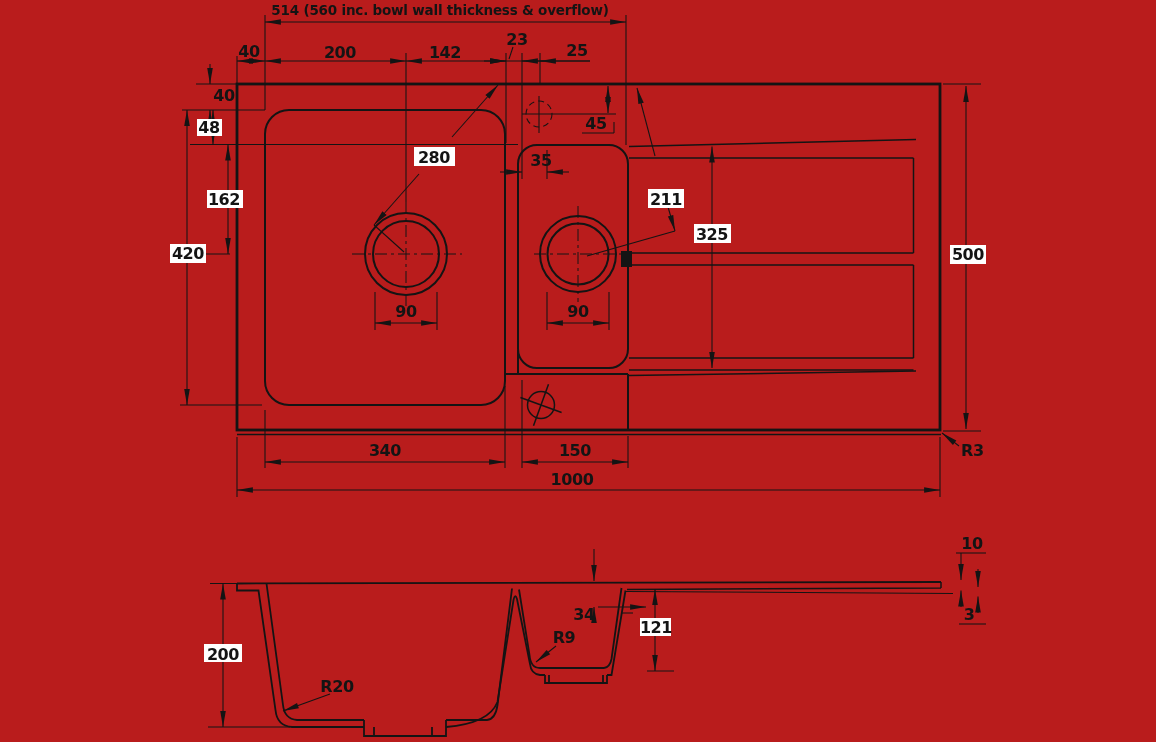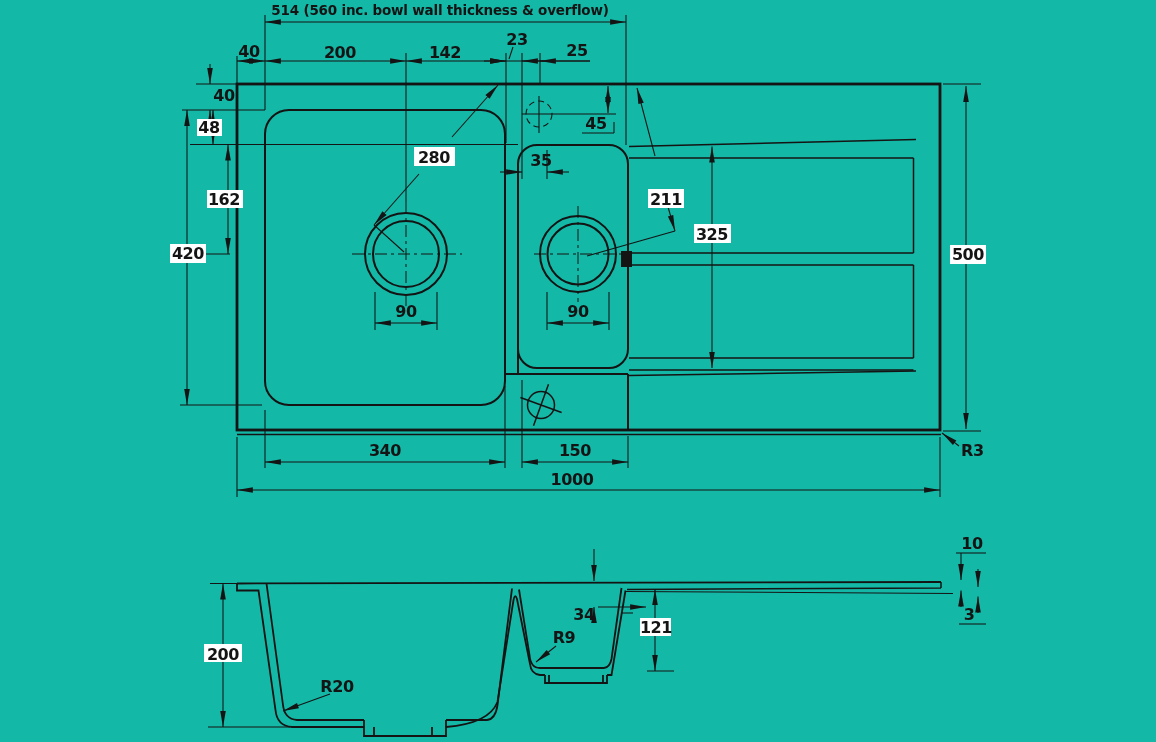--- a/index.html
+++ b/index.html
@@ -1,16 +1,16 @@
 <!DOCTYPE html>
 <html><head>
 <meta charset="utf-8">
 <style>
   html,body{margin:0;padding:0;background:#ffffff;}
-  .stage{width:1156px;height:742px;background:#14b8a6;position:relative;}
+  .stage{width:1156px;height:742px;background:#b91c1c;position:relative;}
   svg{display:block;}
   svg text{font-family:"DejaVu Sans","Liberation Sans",sans-serif;font-weight:bold;fill:#141414;font-size:16px;letter-spacing:-0.4px;}
   svg text.title{font-size:13.5px;letter-spacing:-0.2px;}
   .ln{stroke:#141414;fill:none;}
   .o2{stroke-width:2.8;}
   .b2{stroke-width:2;}
   .dr{stroke-width:1.5;}
   .sec{stroke-width:1.8;}
   .sec2{stroke-width:1.5;}
   .dim{stroke-width:1.05;}

